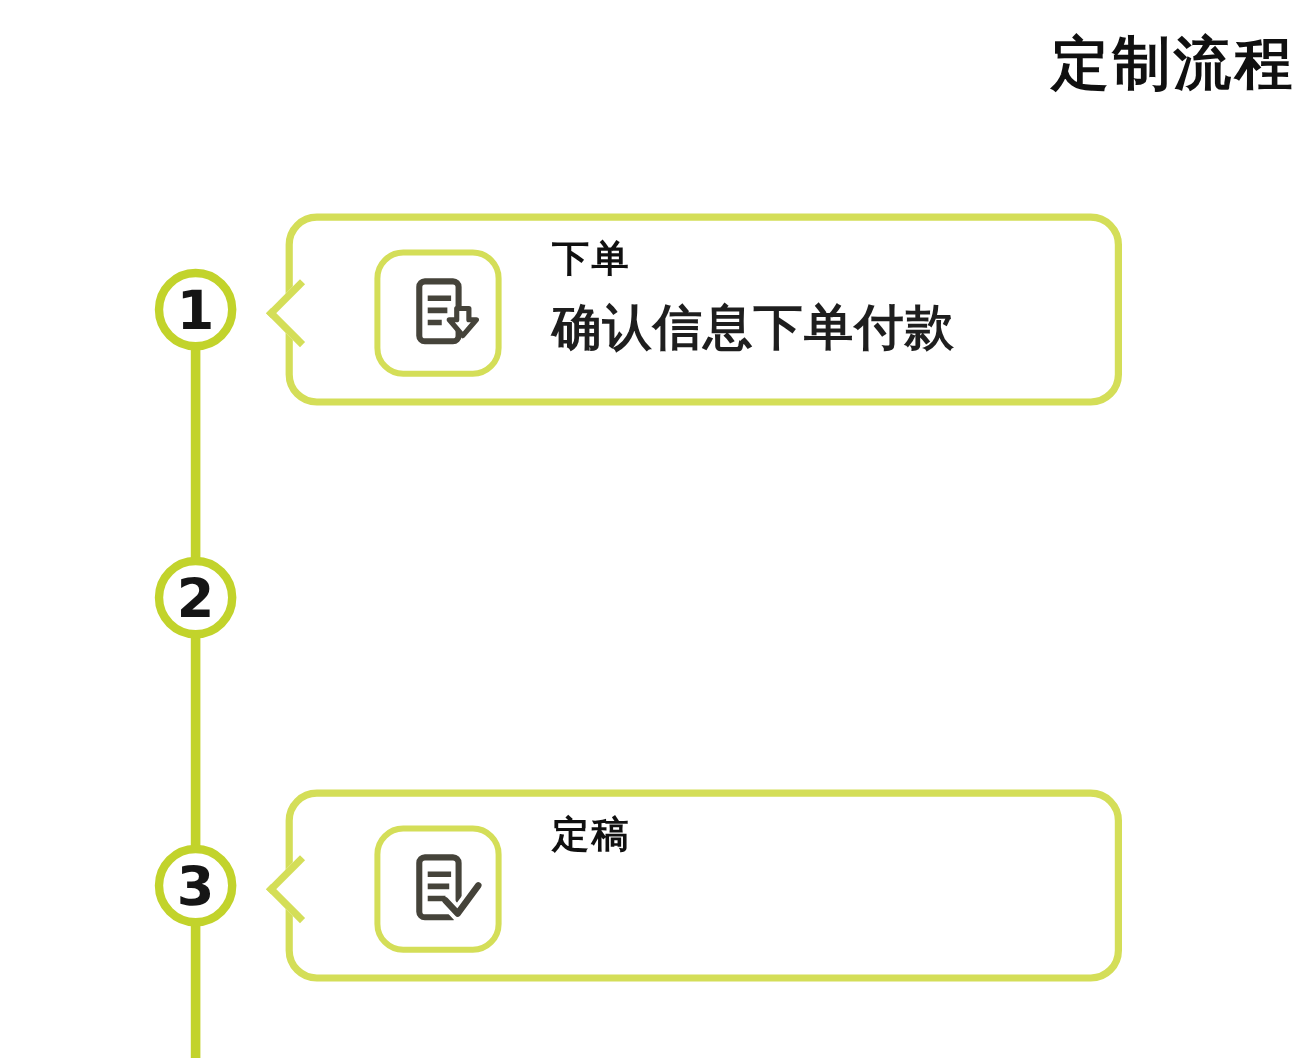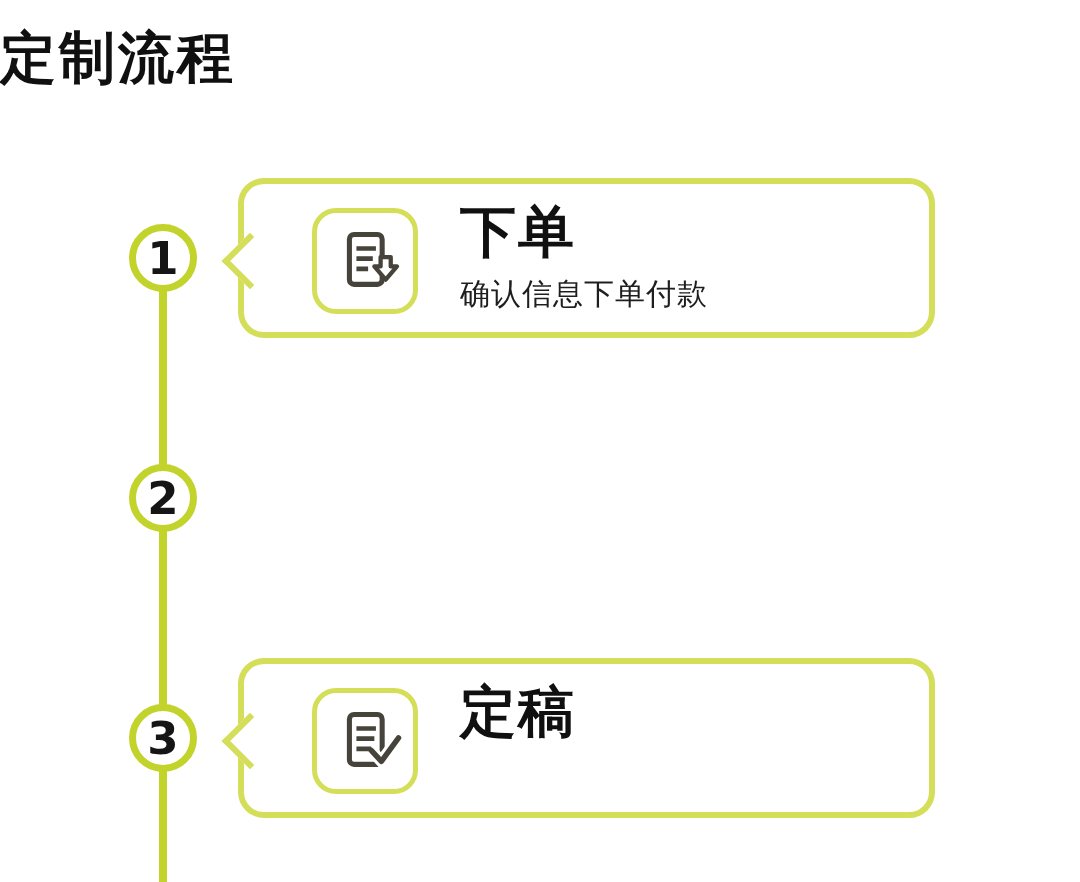--- a/index.html
+++ b/index.html
@@ -15,22 +15,22 @@
     background: #ffffff;
     overflow: hidden;
   }
 
   
   .page-title {
     position: absolute;
     top: 30px; left: 0;
     width: 100%;
     margin: 0;
-    text-align: left;
-    font-size: 56px;
+    text-align: right;
+    font-size: 48px;
     line-height: 1.0;
     font-weight: 900;
     letter-spacing: 3px;
     color: var(--title_color);
   }
 
   
   .timeline-line {
     position: absolute;
     left: 159px; top: 258px; bottom: 0;
@@ -125,30 +125,31 @@
   .st-fill-bg    { fill: var(--card_fill); stroke: var(--icon_stroke); }
   .under-white   { stroke: #ffffff; fill: none; }
   .tip-dark      { fill: var(--icon_stroke); stroke: var(--icon_stroke); }
 
   
   .texts {
     position: absolute;
     left: 216px; top: 19px;
   }
   .card-title {
-    font-size: 56px;
+    font-size: 31px;
     font-weight: 800;
     color: var(--title_color);
     line-height: 1.05;
     letter-spacing: 2px;
+    font-family: Liberation Mono, monospace;
   }
   .card-subtitle {
     margin-top: 16px;
-    font-size: 30px;
-    font-weight: 400;
+    font-size: 41px;
+    font-weight: 700;
     color: var(--subtitle_color);
     line-height: 1.05;
     letter-spacing: 1px;
   }
 </style>
 </head>
 <body>
 
 <div class="canvas">
 

